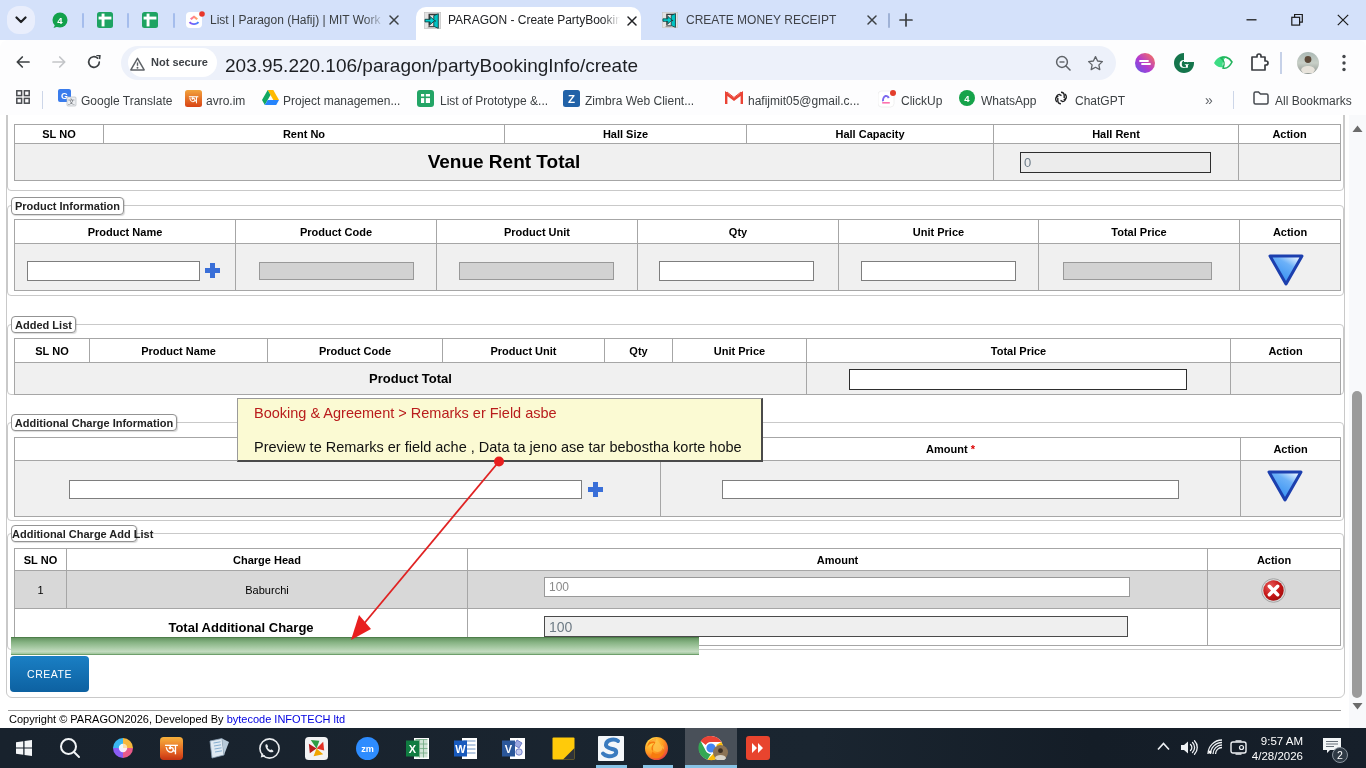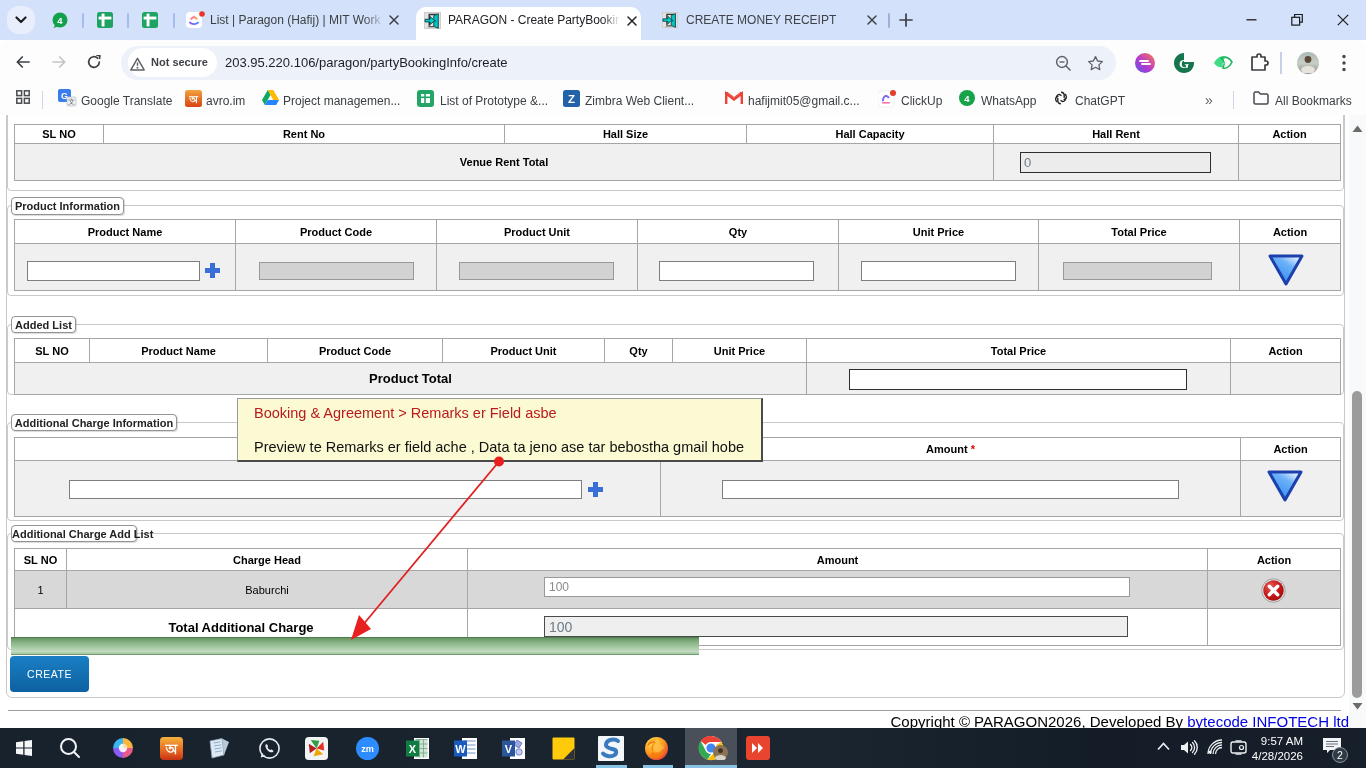--- a/index.html
+++ b/index.html
@@ -11,21 +11,21 @@
 #tabstrip { position:absolute; left:0; top:0; width:1366px; height:40px; background:#d4e1fa; }
 #chevpill { position:absolute; left:7px; top:6px; width:28px; height:28px; border-radius:12px; background:#e9eefc; }
 .pinsep { position:absolute; top:13px; width:2px; height:15px; background:#a5bdec; border-radius:1px; }
 .tabtitle { position:absolute; top:13px; font-size:12px; color:#3c4043; white-space:nowrap; overflow:hidden; }
 #activetab { position:absolute; left:416px; top:7px; width:225px; height:33px; background:#fff; border-radius:10px 10px 0 0; }
 
 
 #toolbar { position:absolute; left:0; top:40px; width:1366px; height:45px; background:#fdfdfe; border-radius:8px 8px 0 0; }
 #omnibox { position:absolute; left:121px; top:46px; width:995px; height:34px; border-radius:17px; background:#edf1fa; }
 #nschip { position:absolute; left:7px; top:2px; width:89px; height:29px; background:#fff; border-radius:15px; }
-#url { position:absolute; left:104px; top:9px; font-size:13px; color:#1d1f23; }
+#url { position:absolute; left:104px; top:9px; font-size:19px; color:#1d1f23; }
 
 
 #bookmarks { position:absolute; left:0; top:85px; width:1366px; height:30px; background:#fdfdfe; }
 .bmtext { position:absolute; top:94px; font-size:12px; color:#3c4043; white-space:nowrap; }
 .bmsep { position:absolute; top:5px; width:1px; height:18px; background:#cdd6e8; }
 
 
 #page { position:absolute; left:0; top:115px; width:1366px; height:613px; background:#fff; overflow:hidden;padding-left:43px; }
 #content { position:absolute; left:0; top:0; width:1349px; height:613px; overflow:hidden; }
 
@@ -321,21 +321,21 @@
         <tbody>
             <tr style="height:19px">
               <th>SL NO</th>
               <th>Rent No</th>
               <th>Hall Size</th>
               <th>Hall Capacity</th>
               <th>Hall Rent</th>
               <th>Action</th>
             </tr>
         <tr class="grayrow" style="height:37px">
-              <td colspan="4" style="font-size:11px;font-weight:bold">Venue Rent Total</td>
+              <td colspan="4" style="font-size:19px;font-weight:bold">Venue Rent Total</td>
               <td></td>
               <td></td>
             </tr>
       </tbody>
         </table>
       <input class="inp" style="left: 1020px; top: 37px; width: 191px; height: 21px; border: 1.5px solid rgb(46, 46, 46); background: rgb(236, 236, 236); color: rgb(110, 125, 138); font-size: 13px; padding-left: 3px;" value="0" readonly="">
 
       <div class="fieldset" style="left:7px;top:90px;width:1337px;height:91px"></div>
       <div class="legend" style="left:11px;top:82px;width:113px;height:18px">Product Information</div>
       <table style="left:14px;top:104px;width:1326px">
@@ -447,21 +447,21 @@
       <svg class="abs" style="left:588px;top:367px" width="15" height="15" viewBox="0 0 15 15">
           <path d="M5 0 H10 V5 H15 V10 H10 V15 H5 V10 H0 V5 H5 Z" fill="#3a6fd8"></path>
         </svg>
       <input class="inp" style="left: 722px; top: 365px; width: 457px; height: 19px;">
       <svg class="tri" style="left:1266px;top:354px" width="38" height="34" viewBox="0 0 38 34">
         <path d="M3 3 L35 3 L19 31 Z" fill="url(#tg1)" stroke="#1c3fae" stroke-width="3" stroke-linejoin="round"></path>
       </svg>
 
       <div class="abs" style="left:237px;top:283px;width:526px;height:64px;background:#fbfad3;border:1px solid #9a9a9a;border-right:2px solid #4a4a4a;border-bottom:2px solid #4a4a4a;z-index:8">
         <div style="position:absolute;left:16px;top:6px;font-size:14.5px;color:#b91c1c">Booking &amp; Agreement &gt; Remarks er Field asbe</div>
-        <div style="position:absolute;left:16px;top:40px;font-size:14.5px;color:#111">Preview te Remarks er field ache , Data ta jeno ase tar bebostha gmail hobe</div>
+        <div style="position:absolute;left:16px;top:40px;font-size:14.5px;color:#111">Preview te Remarks er field ache , Data ta jeno ase tar bebostha korte hobe</div>
       </div>
 
       <div class="fieldset" style="left:7px;top:418px;width:1337px;height:117px"></div>
       <div class="legend" style="left:11px;top:410px;width:126px;height:17px">Additional Charge Add List</div>
       <table style="left:14px;top:433px;width:1326px">
         <colgroup>
             <col style="width:52px">
             <col style="width:401px">
             <col style="width:740px">
             <col style="width:133px">
@@ -505,21 +505,21 @@
         <line x1="159" y1="11.5" x2="22" y2="176" stroke="#e02222" stroke-width="1.8"></line>
         <circle cx="159" cy="11.5" r="5" fill="#e81f1f"></circle>
         <path d="M11 190 L31 179 L19 165 Z" fill="#e81f1f"></path>
       </svg>
 
       <div class="abs" style="left:11px;top:522px;width:688px;height:18px;background:linear-gradient(180deg,#659562 0%,#84b181 25%,#a8cba5 60%,#c3dbc0 85%,#9dc49a 100%);border-top:1px solid #4e7e4a;border-bottom:1px solid #6f9f6c;z-index:7"></div>
 
       <div class="abs" style="left:10px;top:541px;width:79px;height:36px;background:linear-gradient(180deg,#1a7fc4,#0d61a1);border-radius:4px;color:#fff;font-size:10.5px;text-align:center;line-height:36px;letter-spacing:0.5px">CREATE</div>
 
       <div class="abs" style="left:8px;top:595px;width:1333px;height:1px;background:#9f9f9f"></div>
-      <div class="abs" style="left:9px;top:598px;width:1340px;text-align:right;font-size:15px;color:#000">Copyright © PARAGON2026, Developed By <span style="color:#0000e0">bytecode INFOTECH ltd</span></div>
+      <div class="abs" style="left:9px;top:598px;width:1340px;text-align:left;font-size:11px;color:#000">Copyright © PARAGON2026, Developed By <span style="color:#0000e0">bytecode INFOTECH ltd</span></div>
     </div>
     <div id="sbar"></div>
     <svg class="abs" style="left:1352px;top:10px" width="11" height="8" viewBox="0 0 11 8">
         <path d="M5.5 0.5 L10.5 7 L0.5 7 Z" fill="#6b6b6b"></path>
       </svg>
     <svg class="abs" style="left:1352px;top:587px" width="11" height="8" viewBox="0 0 11 8">
         <path d="M5.5 7.5 L10.5 1 L0.5 1 Z" fill="#6b6b6b"></path>
       </svg>
     <div id="sthumb"></div>
   </div>

